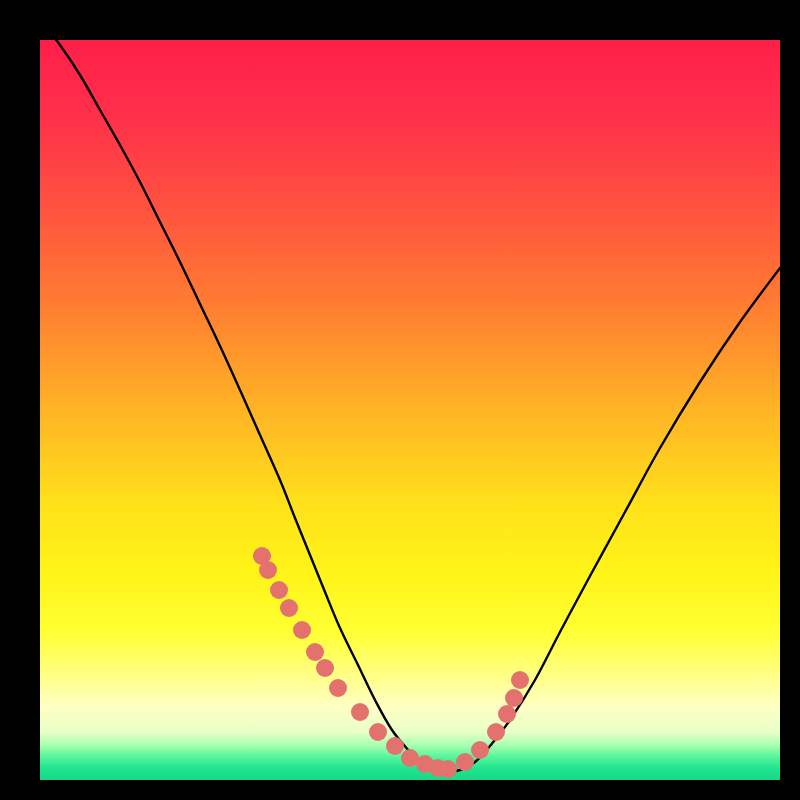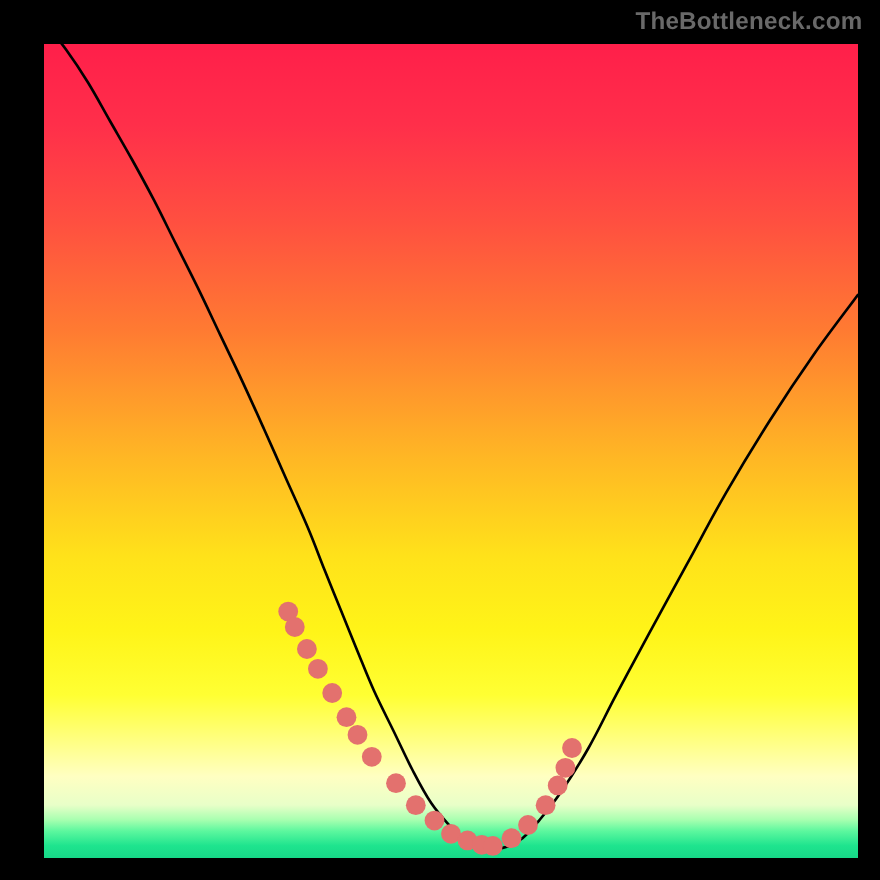--- a/index.html
+++ b/index.html
@@ -86,14 +86,13 @@
           <circle cx="408" cy="729" r="9" class="dot"></circle>
           <circle cx="425" cy="722" r="9" class="dot"></circle>
           <circle cx="440" cy="710" r="9" class="dot"></circle>
           <circle cx="456" cy="692" r="9" class="dot"></circle>
           <circle cx="467" cy="674" r="9" class="dot"></circle>
           <circle cx="474" cy="658" r="9" class="dot"></circle>
           <circle cx="480" cy="640" r="9" class="dot"></circle>
         </g>
     </svg>
   </div>
-  <div class="watermark">TheBottleneck.com</div>
 </div>
 
 </body></html>

